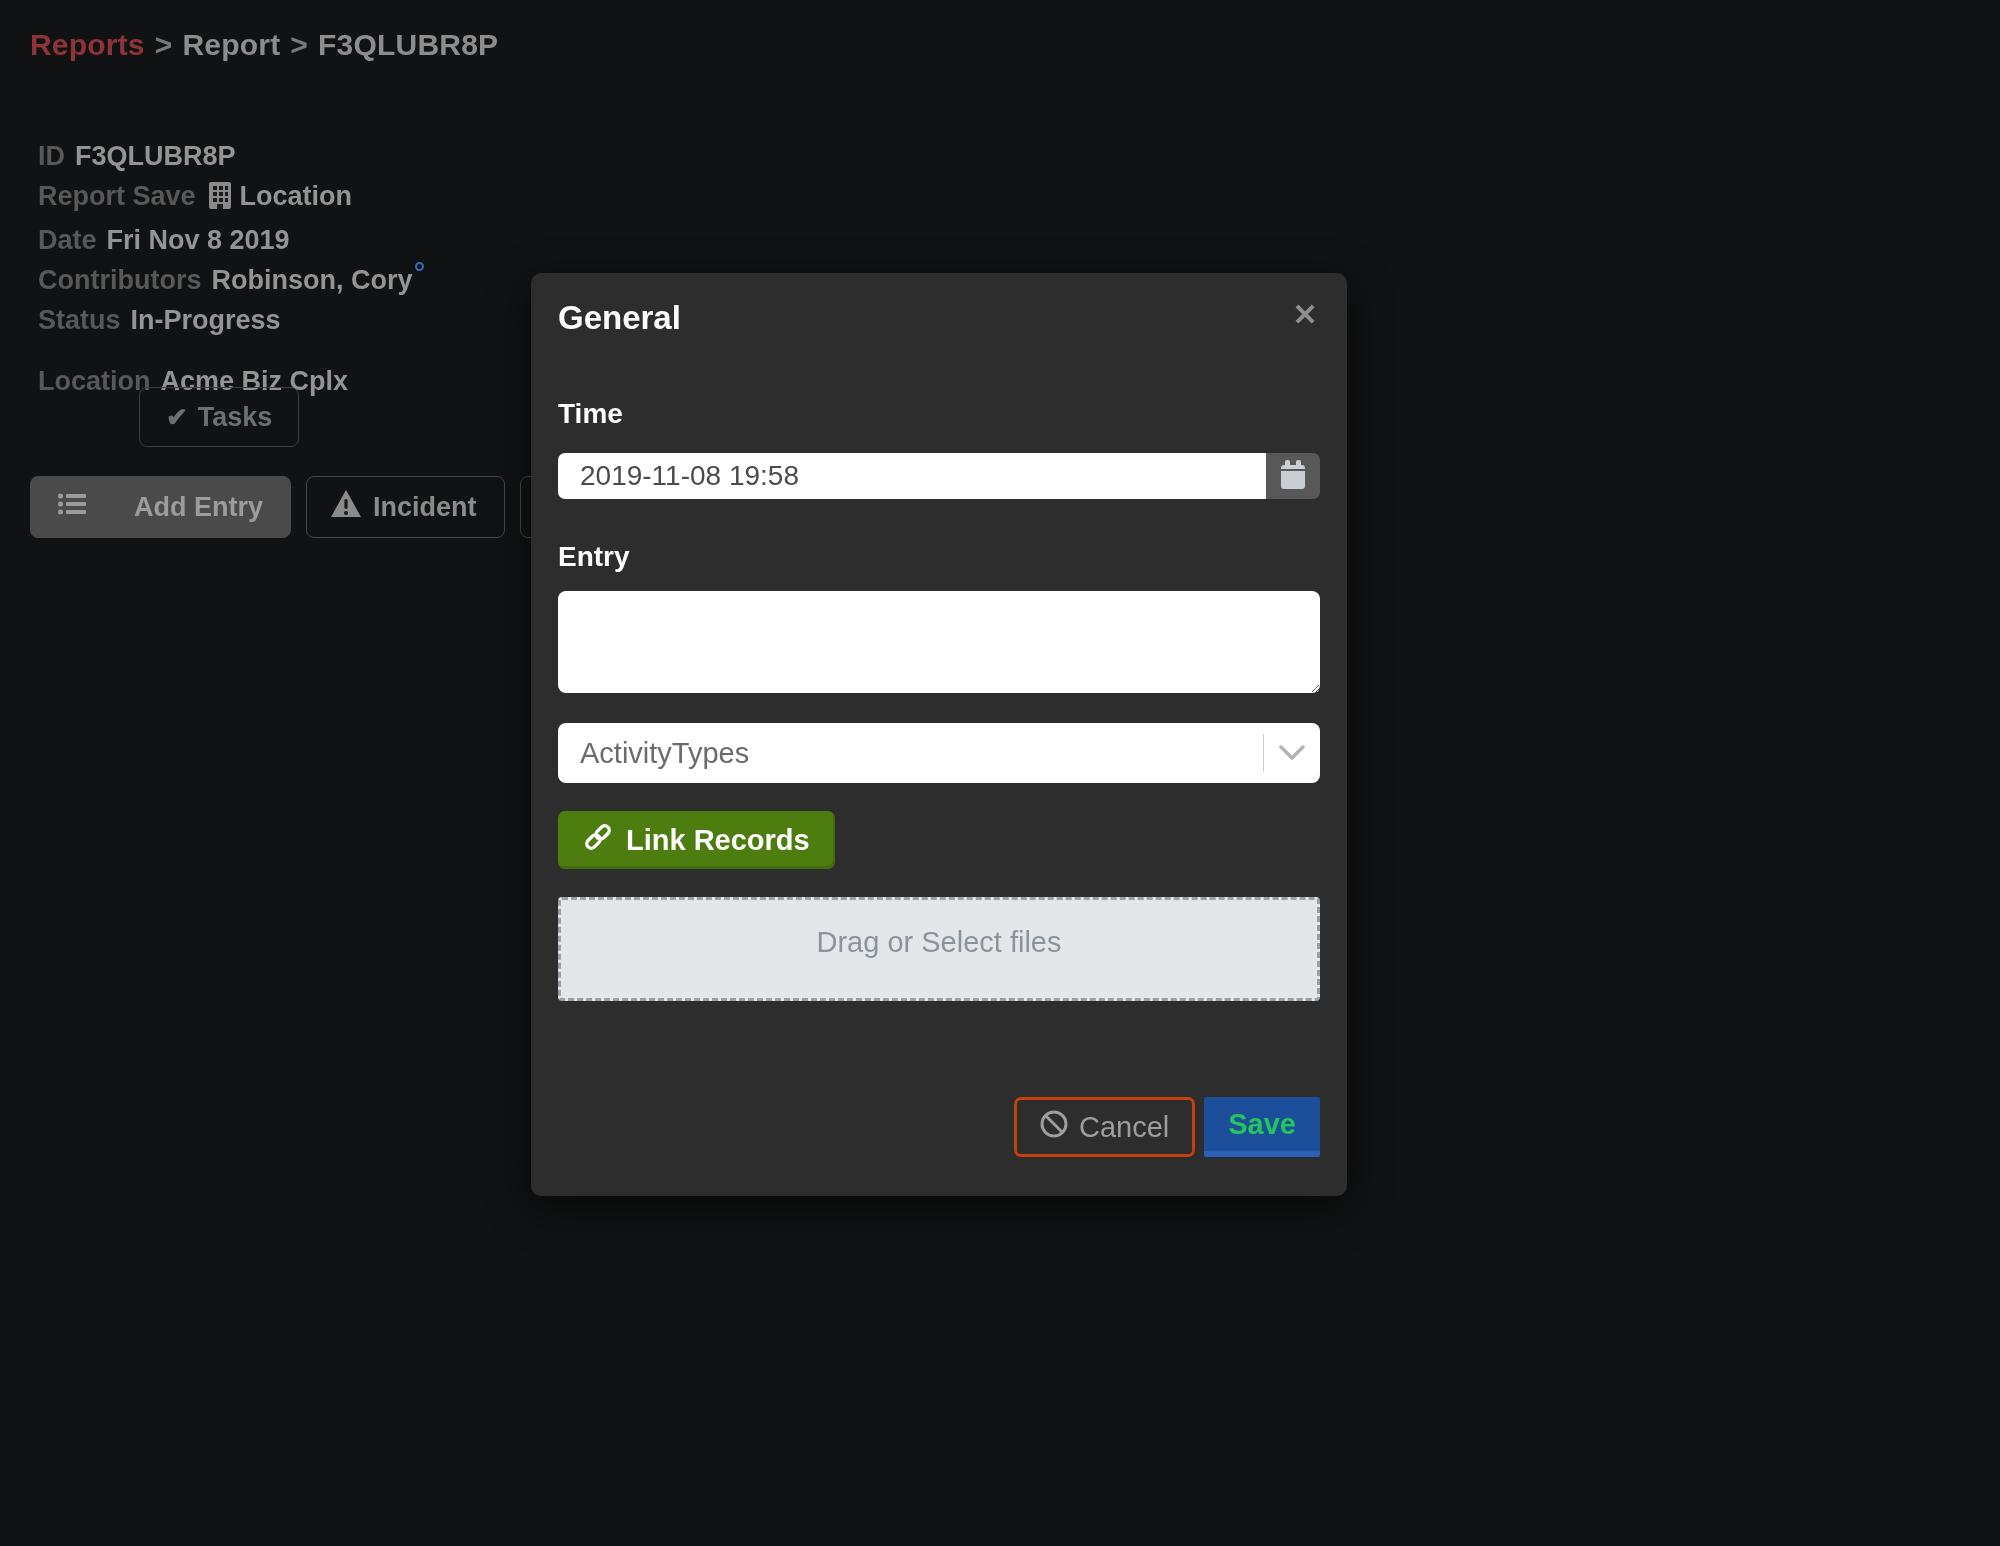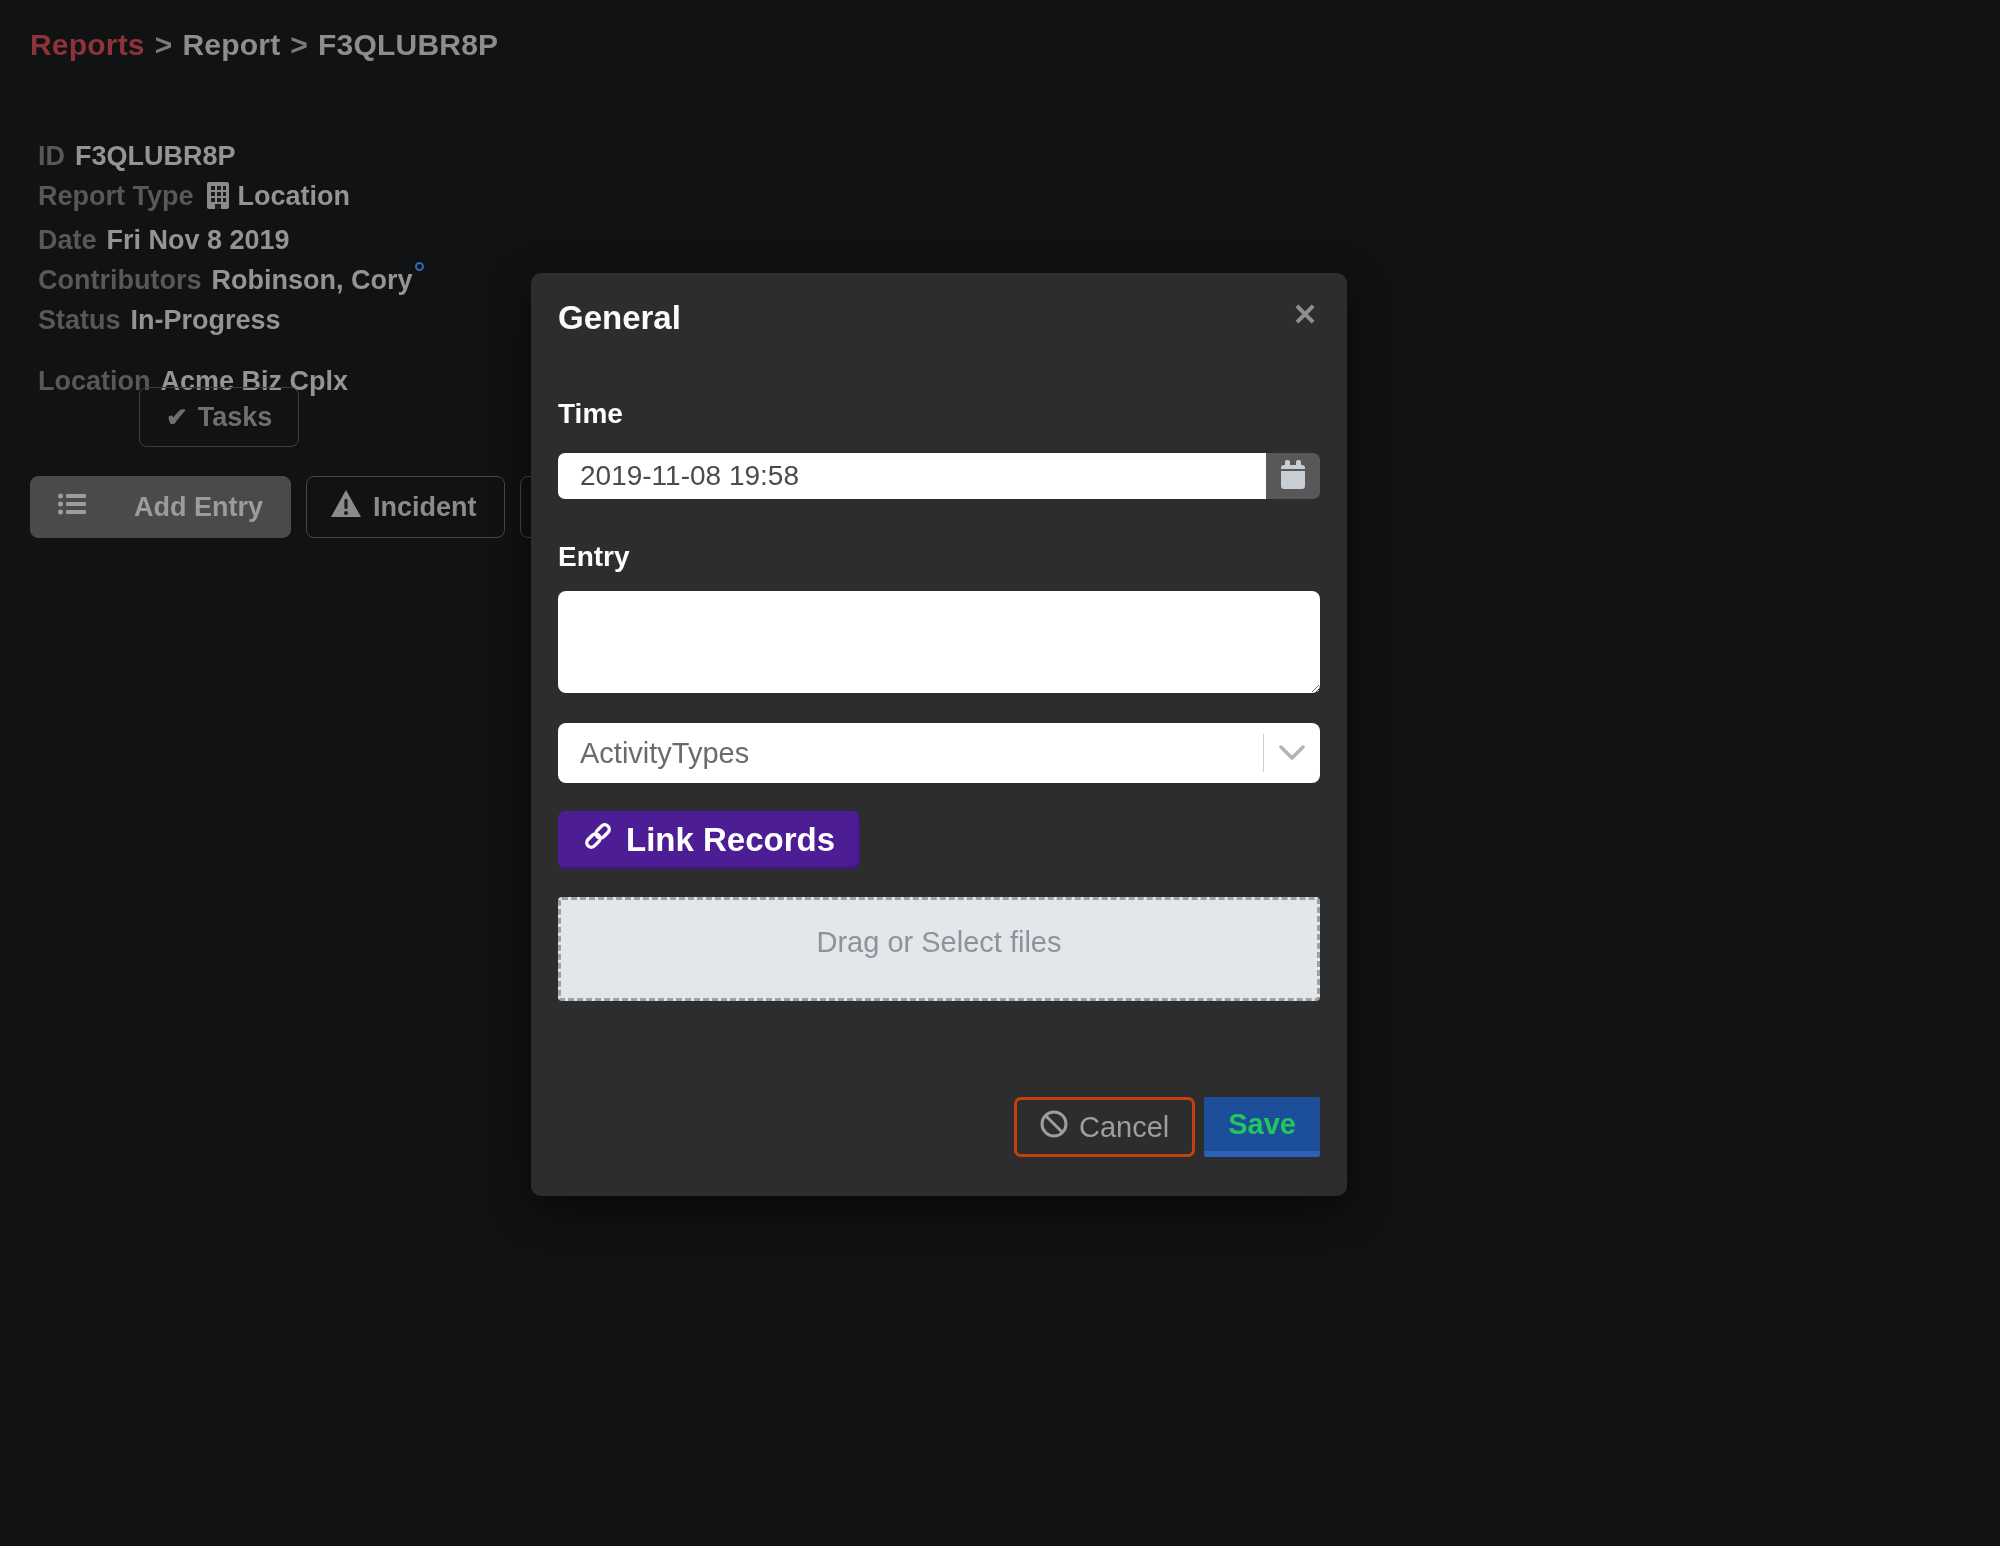--- a/index.html
+++ b/index.html
@@ -96,22 +96,22 @@
     background: #ffffff; border-radius: 8px; display: flex; align-items: center;
     cursor: pointer;
   }
   .activity-select .select-text { flex: 1; padding-left: 22px; font-size: 29px; color: #6b6b6b; }
   .activity-select .divider { width: 1px; height: 38px; background: #cfcfcf; }
   .activity-select .chev-box { width: 56px; display: flex; align-items: center; justify-content: center; }
 
   .link-btn {
     position: absolute; left: 27px; top: 538px; height: 58px;
     display: inline-flex; align-items: center; gap: 13px; padding: 0 25px;
-    background: #4c1d95; border: none; border-radius: 7px;
-    color: #ffffff; font-size: 33px; font-weight: 700; cursor: pointer;
+    background: #4d7c0f; border: none; border-radius: 7px;
+    color: #ffffff; font-size: 29px; font-weight: 700; cursor: pointer;
     font-family: inherit; box-shadow: inset -2px -3px 0 rgba(0,0,0,0.12);
   }
 
   .dropzone {
     position: absolute; left: 27px; top: 624px; width: 762px; height: 104px;
     background: #e4e7ea; border: 3px dashed #9aa0a6; border-radius: 4px;
     display: flex; align-items: center; justify-content: center; cursor: pointer;
   }
   .dropzone-text { font-size: 29px; color: #8b939d; margin-bottom: 14px; }
 
@@ -138,21 +138,21 @@
 
   <div class="breadcrumb">
     <span class="crumb-red">Reports</span><span class="sep">&gt;</span><span>Report</span><span class="sep">&gt;</span><span>F3QLUBR8P</span>
   </div>
 
   <div class="details">
     <div class="row">
       <span class="lbl">ID</span><span class="val">F3QLUBR8P</span>
     </div>
     <div class="row">
-      <span class="lbl">Report Type</span><span class="building-icon"><svg width="24" height="27" viewBox="0 0 24 27">
+      <span class="lbl">Report Save</span><span class="building-icon"><svg width="24" height="27" viewBox="0 0 24 27">
             <rect x="1" y="0" width="22" height="27" rx="2" fill="#8a8a8a"></rect>
             <g fill="#1b1b1c">
               <rect x="5" y="4" width="4" height="4"></rect>
               <rect x="11" y="4" width="4" height="4"></rect>
               <rect x="17" y="4" width="3" height="4"></rect>
               <rect x="5" y="10" width="4" height="4"></rect>
               <rect x="11" y="10" width="4" height="4"></rect>
               <rect x="17" y="10" width="3" height="4"></rect>
               <rect x="5" y="16" width="4" height="4"></rect>
               <rect x="11" y="16" width="4" height="4"></rect>

